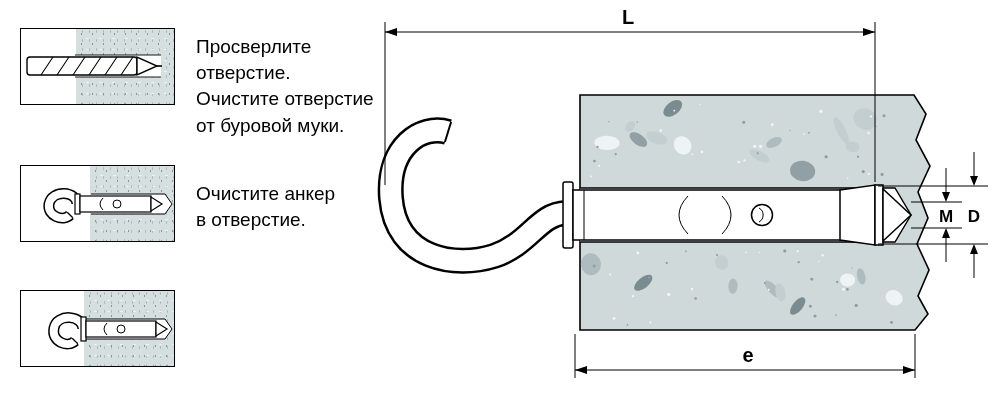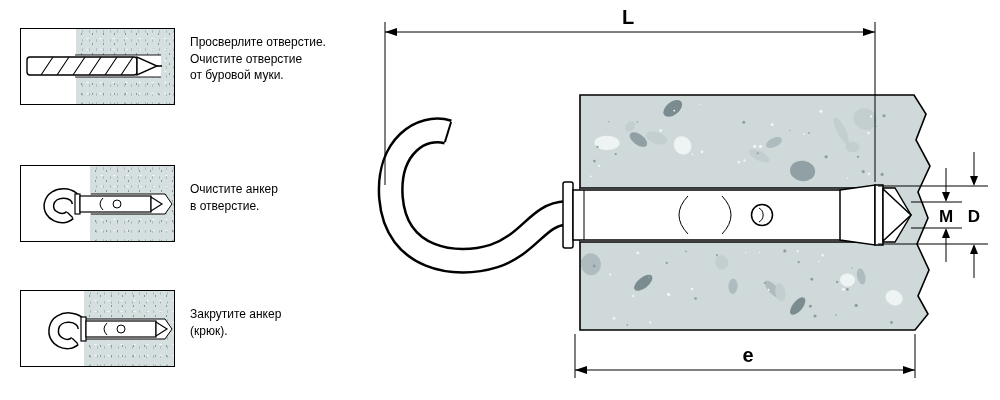--- a/index.html
+++ b/index.html
@@ -10,21 +10,21 @@
          background:#fff;box-sizing:border-box;}
   .panel-concrete{position:absolute;top:0;bottom:0;right:0;
     background-color:#d6dfe0;
     background-image:radial-gradient(#87989c 0.8px,transparent 1.1px),
                      radial-gradient(#f4f7f7 0.9px,transparent 1.2px),
                      radial-gradient(#a9b8ba 0.7px,transparent 1px);
     background-size:11px 10px,13px 11px,7px 9px;
     background-position:0 0,5px 4px,3px 7px;}
   .panel svg{position:absolute;left:0;top:0;}
 
-  .step-text{position:absolute;left:190px;width:215px;font-size:12px;line-height:1.38;
+  .step-text{position:absolute;left:196px;width:215px;font-size:19px;line-height:1.38;
              color:#000;white-space:pre-line;}
 
   .main-svg{position:absolute;left:370px;top:0;}
   .dim-label{font-family:"Liberation Sans",sans-serif;font-weight:bold;}
   .thin{stroke:#000;stroke-width:1;fill:none;}
   .outline{stroke:#000;stroke-width:1.5;fill:#fff;}
 </style>
 </head>
 <body>
 
@@ -77,22 +77,20 @@
         <path d="M62,38 C62,24 36,22 33,37 C30,51 47,57 54,50" stroke="#fff" stroke-width="8" fill="none"></path>
         <line x1="56.8" y1="52.8" x2="51.2" y2="47.2" stroke="#000" stroke-width="1.3"></line>
         <rect x="60" y="26" width="5" height="24" fill="#fff" stroke="#000" stroke-width="1.2"></rect>
         <rect x="65" y="30" width="70" height="16" fill="#fff" stroke="#000" stroke-width="1.2"></rect>
         <polygon points="135,31 135,45 146,38" fill="#fff" stroke="#000" stroke-width="1.2"></polygon>
         <circle cx="100" cy="38" r="4" fill="#fff" stroke="#000" stroke-width="1"></circle>
         <path d="M86,32 Q80,38 86,44" stroke="#000" stroke-width="1" fill="none"></path>
       </g>
     </svg>
   </div>
-  <div class="step-text" style="top:306px">Закрутите  анкер
-(крюк).</div>
 
   <svg class="main-svg" width="630" height="400" viewBox="0 0 630 400">
 
     <g>
       <path d="M210,95 H544 L556,114 L546,140 L560,166 L548,192 L558,218 L547,244 L559,270 L548,296 L558,314 L545,330 H210 Z" fill="#cfd9da" stroke="#000" stroke-width="1.6"></path>
       <g id="speckles">
           <ellipse cx="403.1" cy="289.5" rx="11.4" ry="4.4" transform="rotate(47 403.1 289.5)" fill="#aebcbf"></ellipse>
           <ellipse cx="410.4" cy="292.4" rx="9.2" ry="5.0" transform="rotate(79 410.4 292.4)" fill="#c3ced0"></ellipse>
           <ellipse cx="312.6" cy="145.4" rx="9.5" ry="8.5" transform="rotate(55 312.6 145.4)" fill="#eef3f3"></ellipse>
           <ellipse cx="363.0" cy="286.2" rx="4.6" ry="7.7" transform="rotate(3 363.0 286.2)" fill="#aebcbf"></ellipse>

